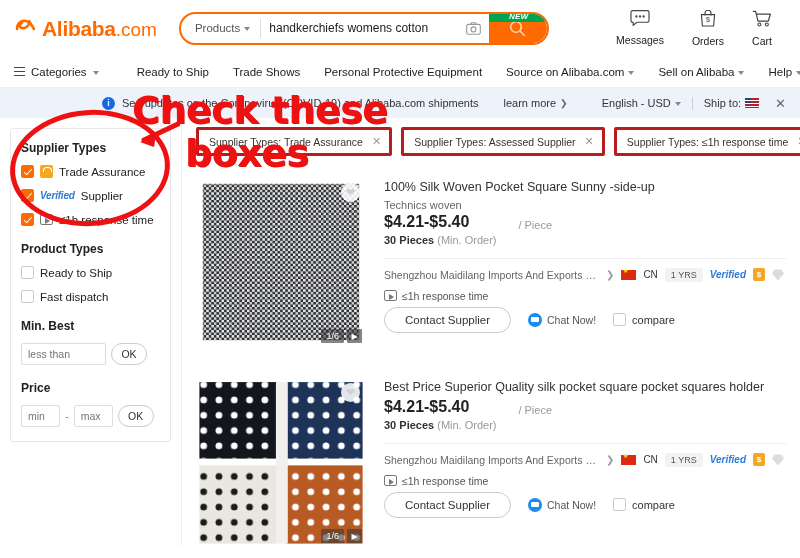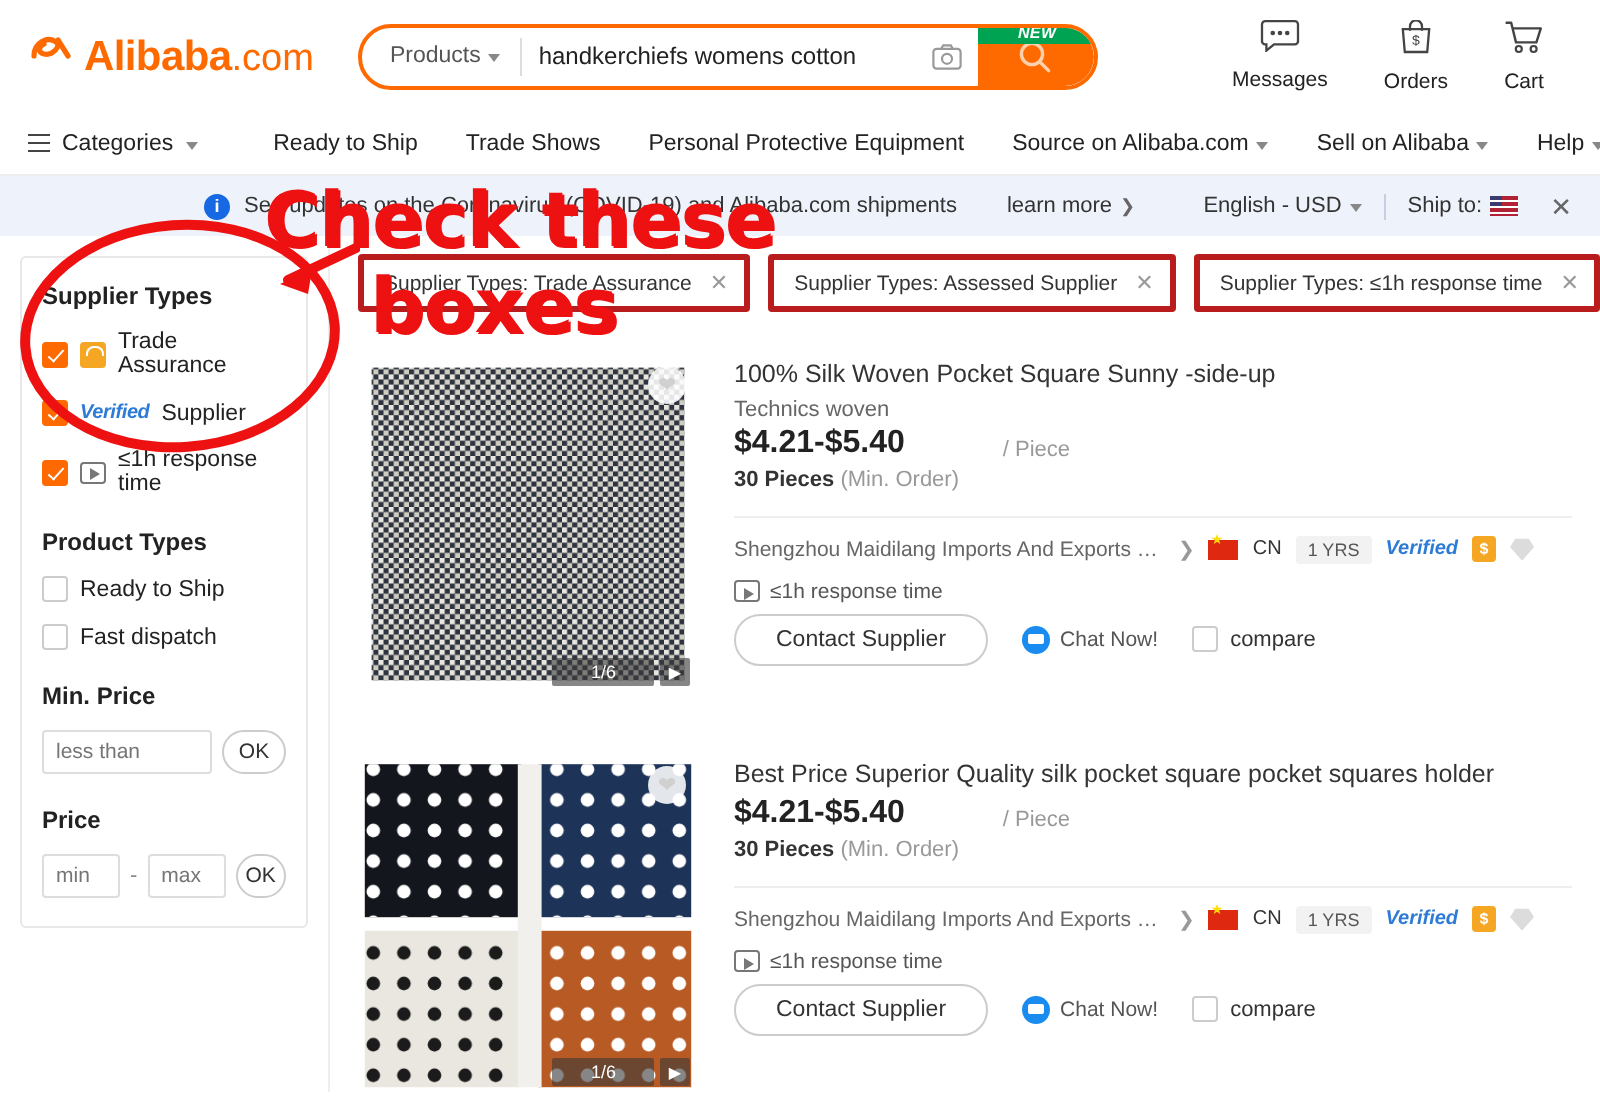--- a/index.html
+++ b/index.html
@@ -108,21 +108,21 @@
     content: ''; position: absolute; left: 0; top: 2px; width: 100%; height: 1.4px;
     background: #fff; box-shadow: 0 3px 0 #fff, 0 6px 0 #fff;
   }
   .close-x { font-size: 13px; color: #666; margin-left: 5px; }
 
   
   .content { display: flex; height: 428px; }
 
   
   .sidebar {
-    width: 165px; flex-shrink: 0; background: #fff;
+    width: 182px; flex-shrink: 0; background: #fff;
     border-right: 1px solid #eee; padding: 10px 0 0 0;
     position: relative;
   }
   .filter-card {
     margin: 0 10px; border: 1px solid #e8e8e8; border-radius: 3px;
     padding: 12px 10px 14px 10px; background: #fff;
   }
   .filter-title {
     font-size: 12px; font-weight: bold; color: #222; margin-bottom: 10px;
   }
@@ -208,21 +208,21 @@
     background: rgba(255,255,255,0.88); border-radius: 50%;
     display: flex; align-items: center; justify-content: center;
     color: #d0d0d0; font-size: 11px;
   }
   .carousel {
     position: absolute; right: 4px; bottom: 4px;
     display: flex; align-items: center; gap: 3px;
   }
   .car-count {
     background: rgba(60,60,60,0.62); color: #fff; font-size: 9px;
-    padding: 2px 19px; border-radius: 1px;
+    padding: 2px 5px; border-radius: 1px;
   }
   .car-next {
     background: rgba(60,60,60,0.62); color: #fff; font-size: 8px;
     width: 15px; height: 14px; display: flex; align-items: center;
     justify-content: center; border-radius: 1px;
   }
 
   .prod-info { flex: 1; padding-top: 2px; min-width: 0; }
   .prod-title { font-size: 12.5px; color: #333; line-height: 1.35; }
   .prod-sub { font-size: 11px; color: #666; margin-top: 3px; }
@@ -461,21 +461,21 @@
 
       <div class="chk-row">
         <span class="chk"></span>
         <span>Ready to Ship</span>
       </div>
       <div class="chk-row">
         <span class="chk"></span>
         <span>Fast dispatch</span>
       </div>
 
-      <div class="filter-title mt">Min. Price</div>
+      <div class="filter-title mt">Min. Best</div>
       <div class="input-row">
         <input class="f-input wide" placeholder="less than" style="">
         <button class="ok-btn">OK</button>
       </div>
 
       <div class="filter-title mt">Price</div>
       <div class="input-row">
         <input class="f-input small" placeholder="min" style="">
         <span class="dash">-</span>
         <input class="f-input small" placeholder="max" style="">

